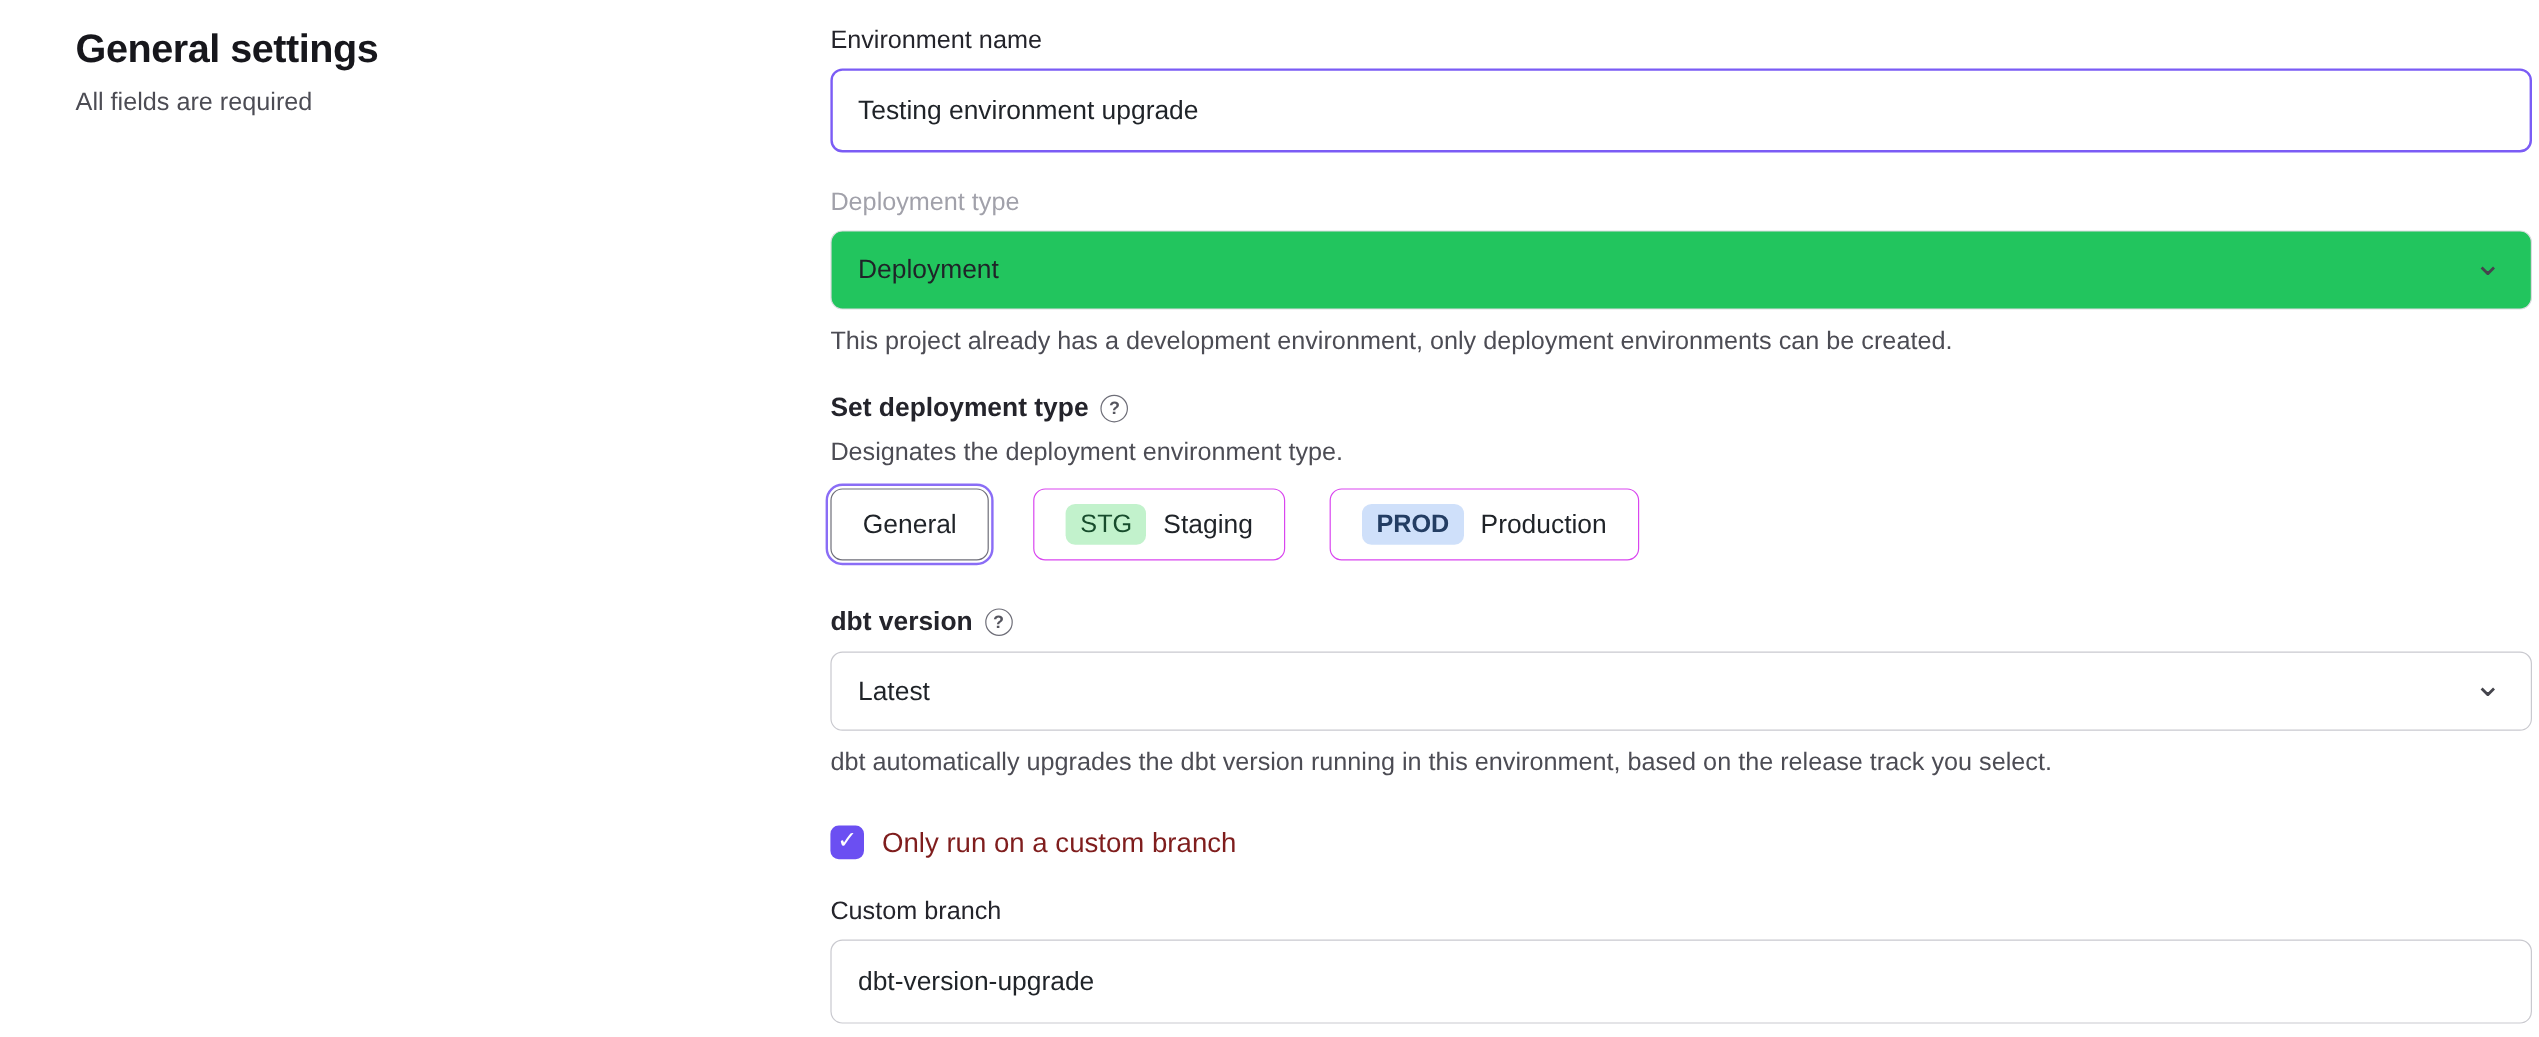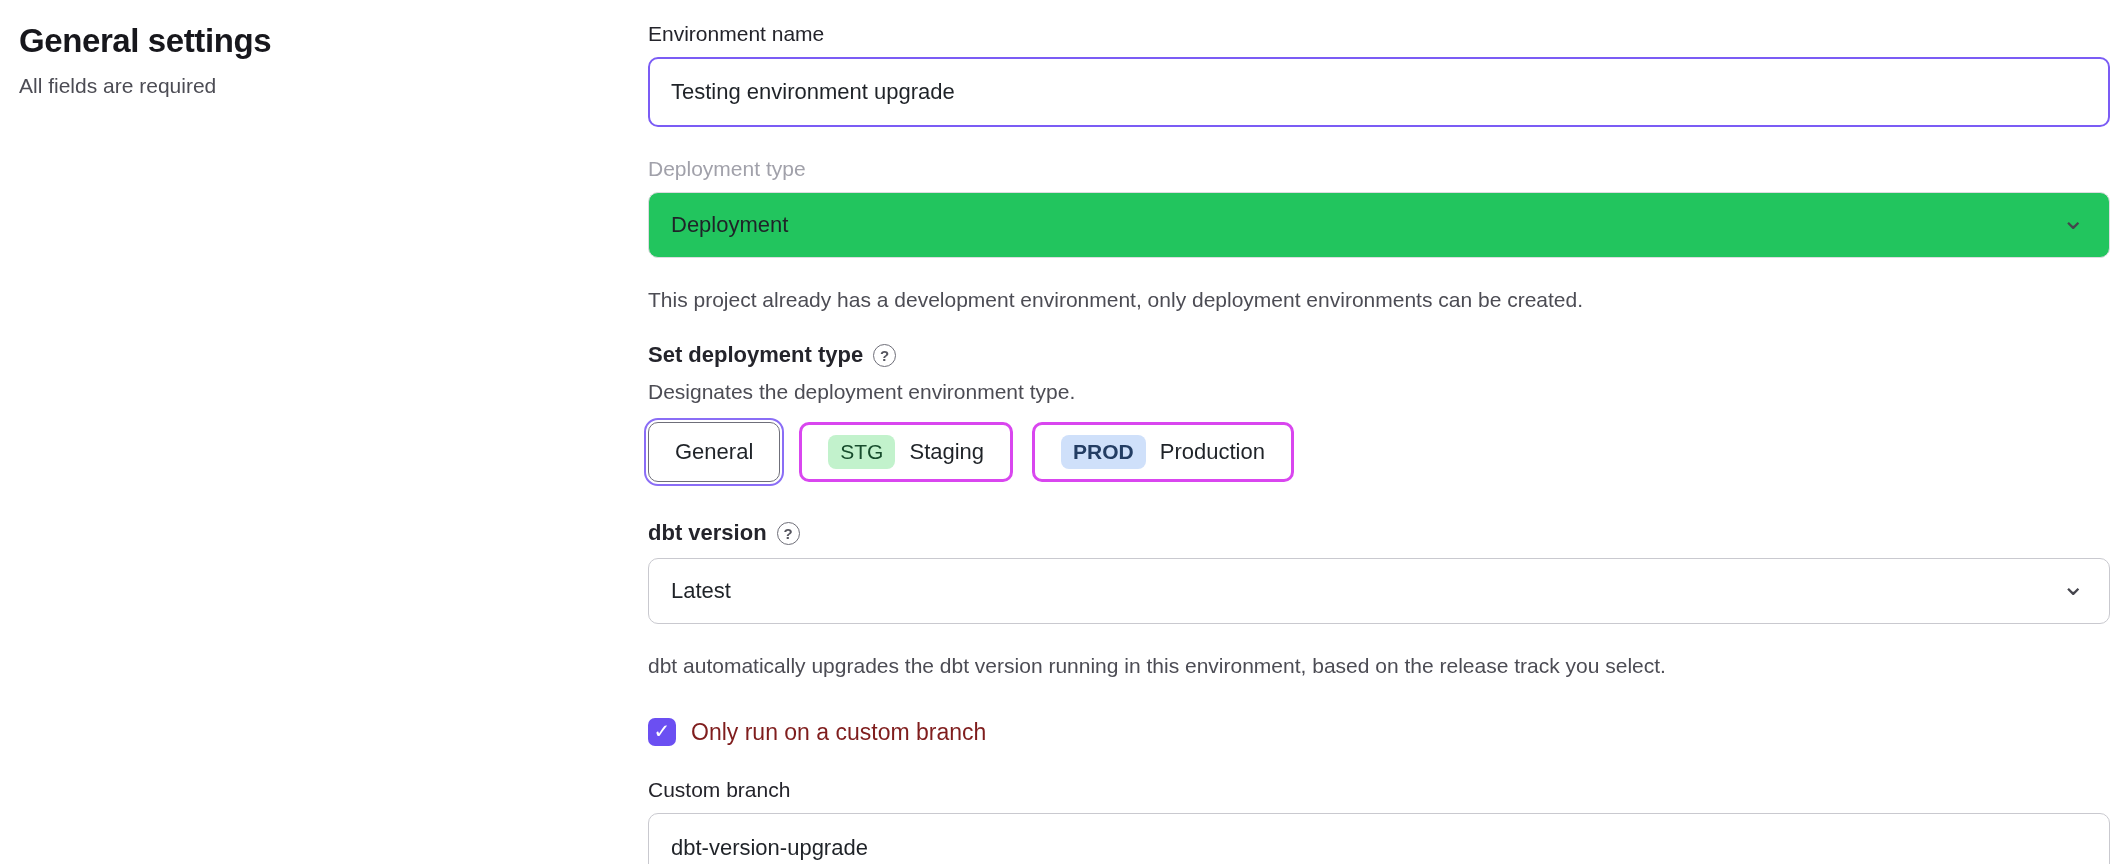--- a/index.html
+++ b/index.html
@@ -9,21 +9,21 @@
     color: #1f2328;
     -webkit-font-smoothing: antialiased;
   }
   .layout {
     width: 2116px;
     height: 864px;
     padding: 22px 6px 0 19px;
     display: flex;
     overflow: hidden;
   }
-  .left-col { width: 629px; flex: none; }
+  .left-col { width: 629px; flex: none; margin-left: 44px; }
   .left-col h1 {
     font-size: 33px;
     font-weight: 700;
     letter-spacing: -0.4px;
     color: #17171c;
     margin: 0 0 14px 0;
   }
   .subtitle { font-size: 21px; color: #4c4c54; }
 
   .form-col { flex: 1 1 auto; max-width: 1466px; }
@@ -77,45 +77,45 @@
   }
   .chevron {
     font-size: 28px;
     line-height: 1;
     color: #45454d;
     transform: translateY(-5px);
     user-select: none;
   }
 
   .helper {
-    margin-top: 30px;
+    margin-top: 15px;
     font-size: 21px;
     color: #4c4c54;
   }
 
   .label-row { display: flex; align-items: center; gap: 10px; margin-bottom: 12px; }
   .help-icon {
     width: 23px; height: 23px;
     border: 1.6px solid #6e6e78;
     border-radius: 50%;
     color: #55555e;
     font-size: 15px;
     font-weight: 700;
     display: inline-flex;
     align-items: center;
     justify-content: center;
     cursor: pointer;
     flex: none;
   }
 
-  .btn-row { display: flex; gap: 19px; margin-top: 18px; margin-bottom: 12px; }
+  .btn-row { display: flex; gap: 37px; margin-top: 18px; margin-bottom: 12px; }
   .type-btn {
     height: 60px;
     background: #ffffff;
-    border: 3px solid #d946ef;
+    border: 1px solid #d946ef;
     border-radius: 10px;
     font-family: inherit;
     font-size: 22px;
     color: #1f2328;
     display: inline-flex;
     align-items: center;
     gap: 14px;
     padding: 0 26px;
     cursor: pointer;
   }

